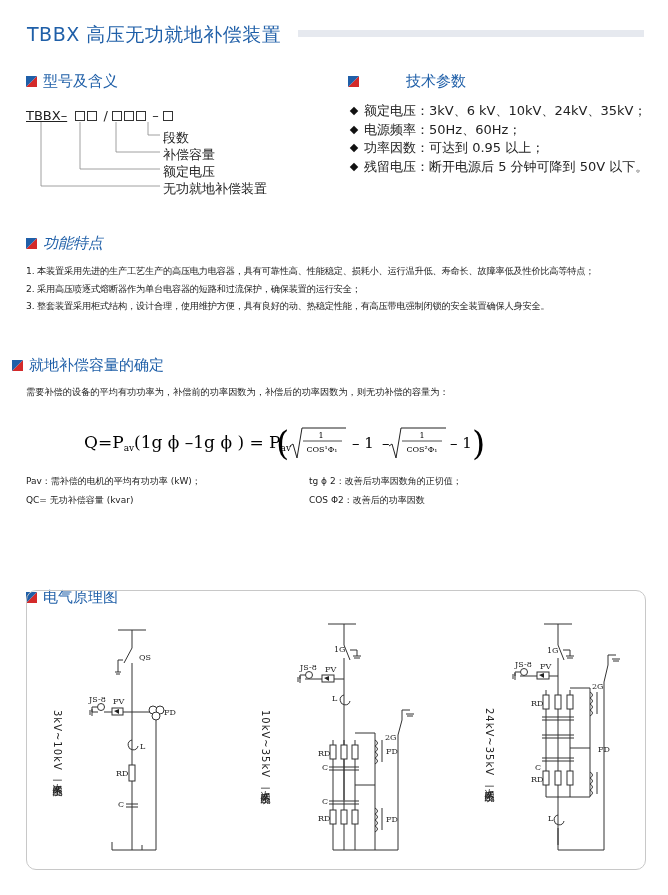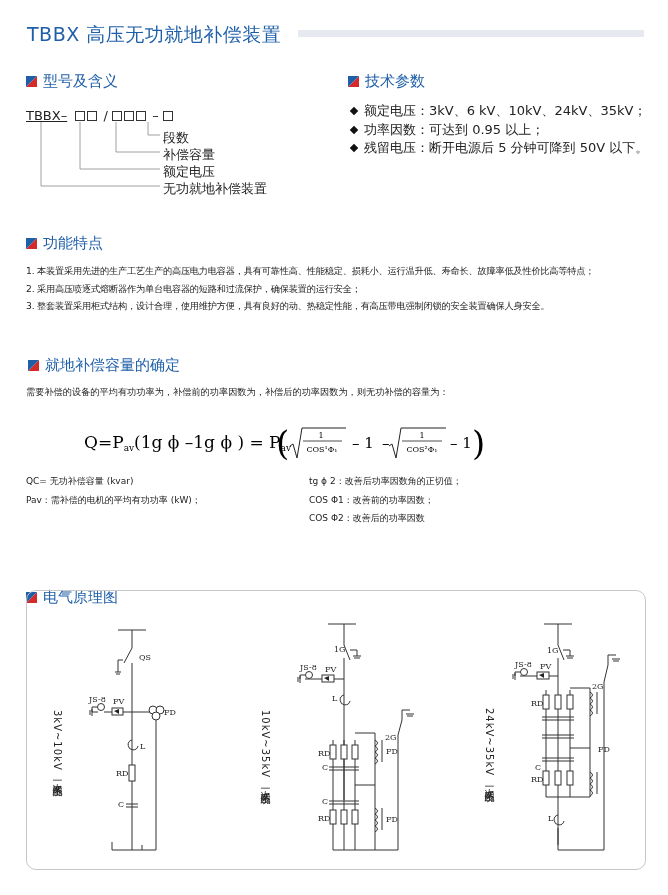--- a/index.html
+++ b/index.html
@@ -49,47 +49,48 @@
       <polyline points="54,14 54,61 134,61"></polyline>
       <polyline points="15,14 15,78 134,78"></polyline>
     </g>
   </svg>
   <div class="small" style="position:absolute;left:137px;top:21px;">段数</div>
   <div class="small" style="position:absolute;left:137px;top:38px;">补偿容量</div>
   <div class="small" style="position:absolute;left:137px;top:55px;text-align:right;">额定电压</div>
   <div class="small" style="position:absolute;left:137px;top:72px;">无功就地补偿装置</div>
 </div>
 
-<div class="abs sec" style="left:348px;top:72px;">
+<div class="abs sec" style="left:348px;top:72px;gap:41px;">
   <svg class="mk" viewBox="0 0 11 11">
       <polygon points="0,11 11,0 11,11" fill="#d42a2a"></polygon>
       <polygon points="0,0 11,0 0,11" fill="#1f5fa8"></polygon>
     </svg>
   <span>技术参数</span>
 </div>
 <div class="abs small list" style="left:348px;top:102px;">
   <div><span class="bullet"></span><span>额定电压：3kV、6 kV、10kV、24kV、35kV；</span></div>
+  <div><span class="bullet"></span><span>电源频率：50Hz、60Hz；</span></div>
   <div><span class="bullet"></span><span>功率因数：可达到 0.95 以上；</span></div>
   <div><span class="bullet"></span><span>残留电压：断开电源后 5 分钟可降到 50V 以下。</span></div>
 </div>
 
-<div class="abs sec" style="left:26px;top:234px;">
+<div class="abs sec" style="left:26px;top:234px;font-style:italic;">
   <svg class="mk" viewBox="0 0 11 11">
       <polygon points="0,11 11,0 11,11" fill="#d42a2a"></polygon>
       <polygon points="0,0 11,0 0,11" fill="#1f5fa8"></polygon>
     </svg>
   <span>功能特点</span>
 </div>
 <div class="abs list" style="left:26px;top:262px;font-size:9.2px;white-space:nowrap;letter-spacing:-0.2px;">
   <div style="height:17.5px;line-height:17.5px;">1. 本装置采用先进的生产工艺生产的高压电力电容器，具有可靠性高、性能稳定、损耗小、运行温升低、寿命长、故障率低及性价比高等特点；</div>
   <div style="height:17.5px;line-height:17.5px;">2. 采用高压喷逐式熔断器作为单台电容器的短路和过流保护，确保装置的运行安全；</div>
   <div style="height:17.5px;line-height:17.5px;">3. 整套装置采用柜式结构，设计合理，使用维护方便，具有良好的动、热稳定性能，有高压带电强制闭锁的安全装置确保人身安全。</div>
 </div>
 
-<div class="abs sec" style="left:28px;top:356px;">
+<div class="abs sec" style="left:12px;top:356px;">
   <svg class="mk" viewBox="0 0 11 11">
       <polygon points="0,11 11,0 11,11" fill="#d42a2a"></polygon>
       <polygon points="0,0 11,0 0,11" fill="#1f5fa8"></polygon>
     </svg>
   <span>就地补偿容量的确定</span>
 </div>
 <div class="abs small" style="left:26px;top:386px;font-size:9.2px;">需要补偿的设备的平均有功功率为，补偿前的功率因数为，补偿后的功率因数为，则无功补偿的容量为：</div>
 
 <div class="abs formula">
   <svg width="400" height="42">
@@ -106,26 +107,25 @@
     <polyline points="305,24 308,22 312,36 317,6 362,6" fill="none" stroke="#222" stroke-width="1"></polyline>
     <text x="338" y="16" font-size="8" text-anchor="middle" font-family="Liberation Sans,sans-serif">1</text>
     <line x1="318" y1="19" x2="358" y2="19" stroke="#222" stroke-width="0.8"></line>
     <text x="338" y="30" font-size="8" text-anchor="middle" font-family="Liberation Sans,sans-serif">COS²Φ₁</text>
     <text x="366" y="26" font-size="15" font-family="Liberation Sans,sans-serif">– 1</text>
     <text x="388" y="33" font-size="34" font-family="Liberation Sans,sans-serif" font-weight="300">)</text>
   </svg>
 </div>
 
 <div class="abs small list" style="left:26px;top:472px;font-size:9px;">
+  <div>Pav：需补偿的电机的平均有功功率 (kW)；</div>
   <div>QC= 无功补偿容量 (kvar)</div>
-  <div>Pav：需补偿的电机的平均有功功率 (kW)；</div>
 </div>
 <div class="abs small list" style="left:309px;top:472px;font-size:9px;">
   <div>tg ϕ 2：改善后功率因数角的正切值；</div>
-  <div>COS Φ1：改善前的功率因数；</div>
   <div>COS Φ2：改善后的功率因数</div>
 </div>
 
 <div class="abs sec" style="left:26px;top:559px;margin-top:29px;">
   <svg class="mk" viewBox="0 0 11 11">
       <polygon points="0,11 11,0 11,11" fill="#d42a2a"></polygon>
       <polygon points="0,0 11,0 0,11" fill="#1f5fa8"></polygon>
     </svg>
   <span>电气原理图</span>
 </div>

